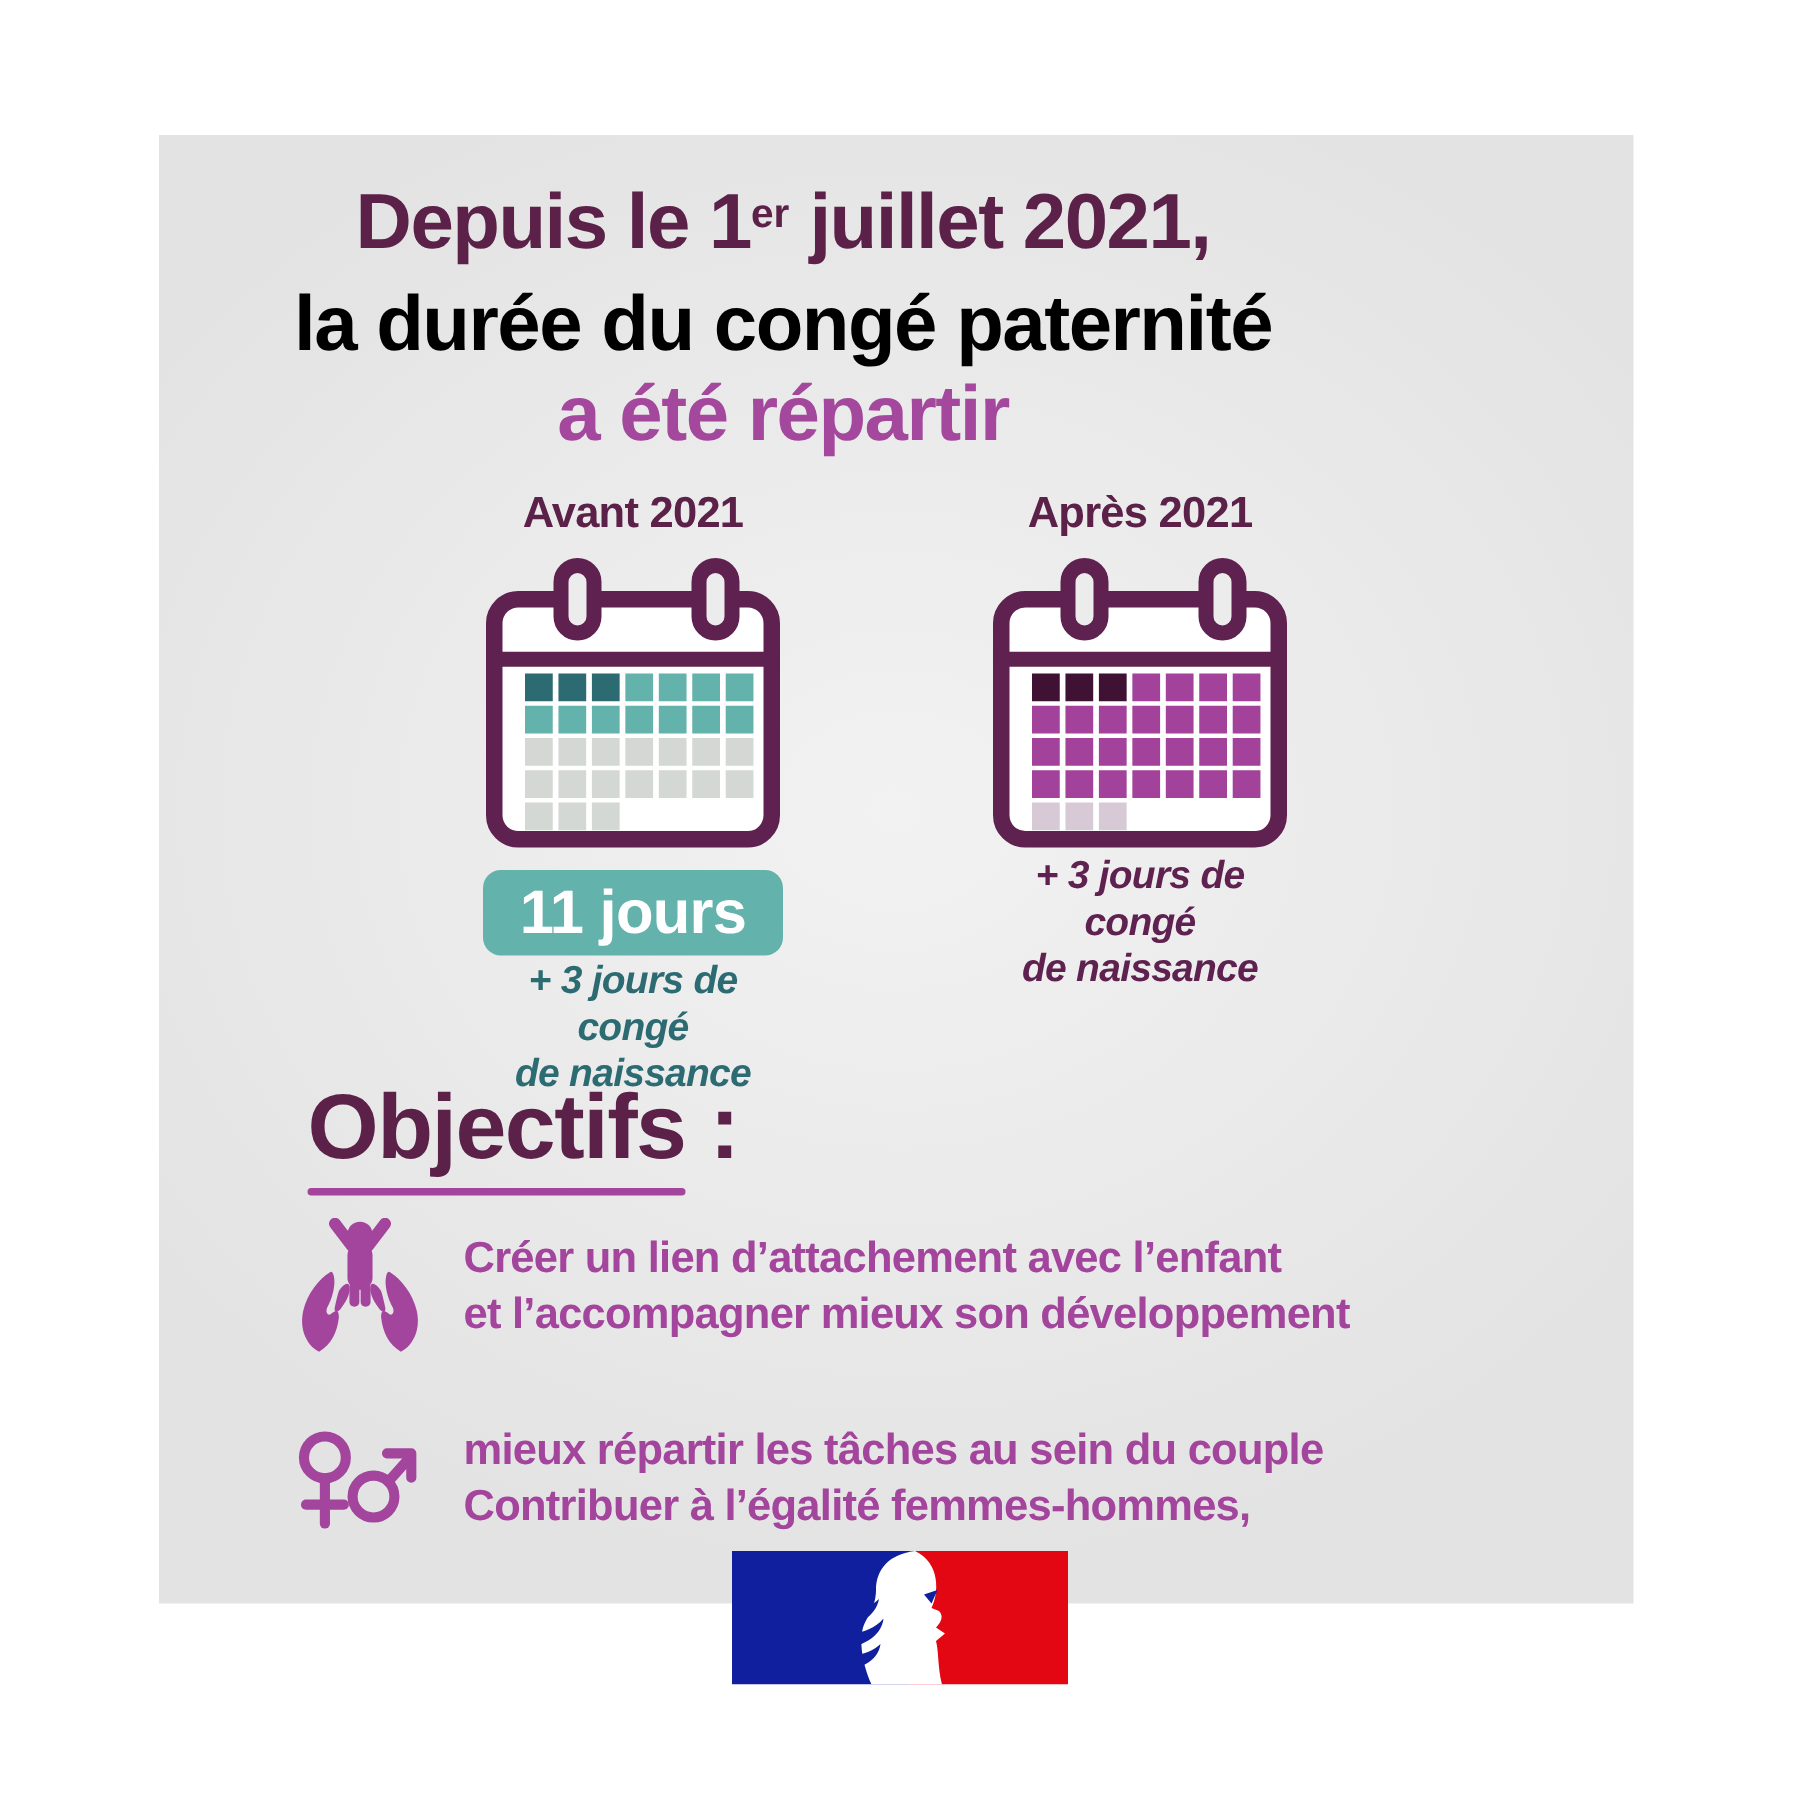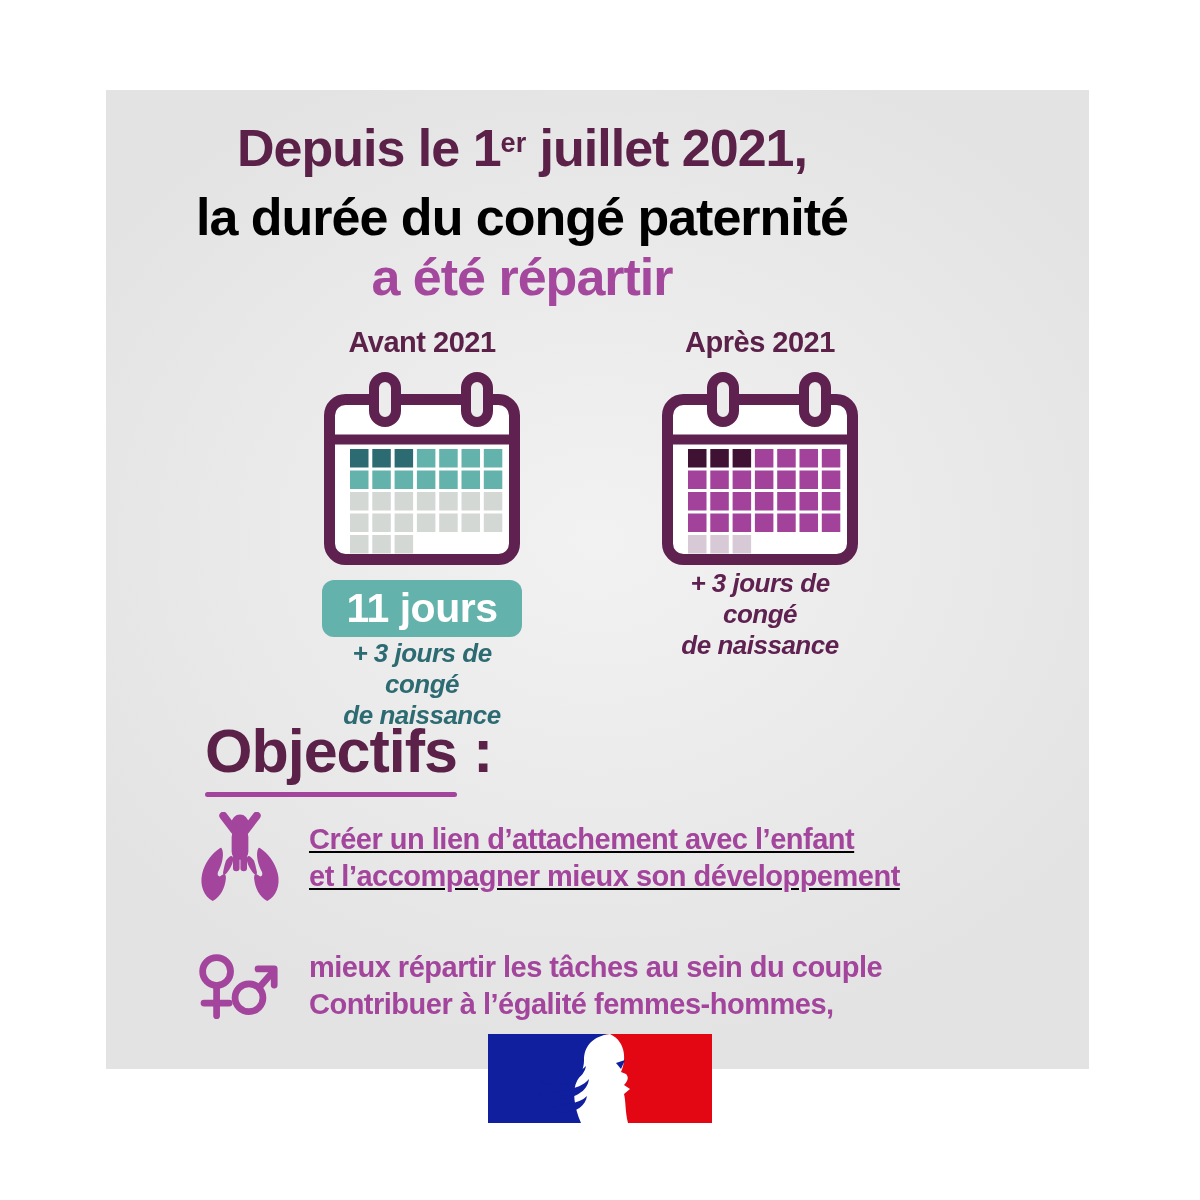--- a/index.html
+++ b/index.html
@@ -32,21 +32,21 @@
     margin-top:13px; height:57px; line-height:57px; width:100%;
     font-size:41px; font-weight:bold; color:#ffffff; letter-spacing:-0.5px;border-radius:12px;
   }
   .note { margin-top:1px; font-size:26px; line-height:31px; font-weight:bold; letter-spacing:-0.5px;font-style:italic; }
   .note-line { display:block; }
 
   .objectives { position:absolute; left:205px; top:716px; }
   .obj-heading { margin:0; font-size:61px; font-weight:bold; letter-spacing:-1px; }
   .rule { width:252px; height:5px; margin-top:6px; border-radius:2.5px; }
   .obj-row { display:flex; align-items:center; margin-left:-12px; }
-  .obj-row.first  { margin-top:14px;text-decoration:underline; }
+  .obj-row.first  { margin-top:14px; }
   .obj-row.second { margin-top:34px; }
   .obj-icon { width:94px; height:94px; flex:0 0 auto; display:flex; align-items:center; justify-content:center; }
   .obj-text { margin-left:22px; font-size:29px; font-weight:bold; line-height:37px; letter-spacing:-0.5px; }
   .obj-line { display:block; }
 
   svg.logo { position:absolute; left:488px; top:1034px; width:224px; height:89px; }
 </style>
 </head>
 <body>
 

